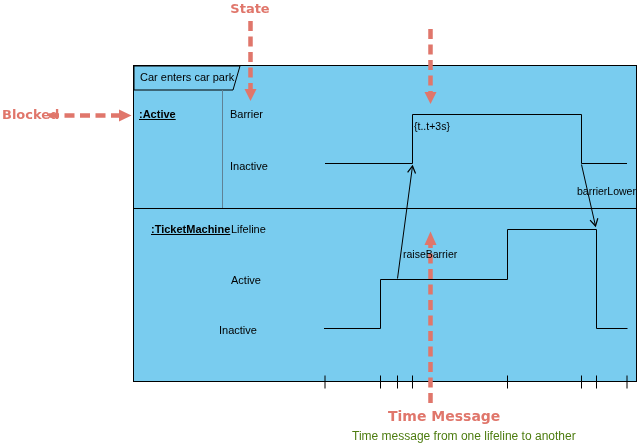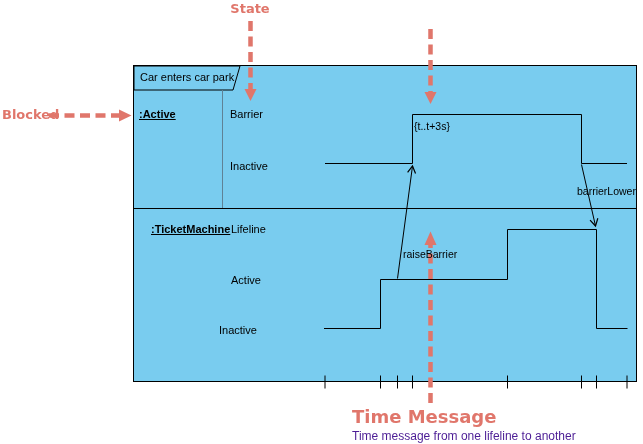--- a/index.html
+++ b/index.html
@@ -5,22 +5,22 @@
   html,body{margin:0;padding:0;background:#fff;}
   .canvas{position:relative;width:643px;height:444px;background:#fff;overflow:hidden;
           font-family:"Liberation Sans",sans-serif;}
   .canvas svg{position:absolute;left:0;top:0;}
   .txt{position:absolute;color:#000;font-size:11px;line-height:13px;white-space:nowrap;}
   .lifeline-name{font-weight:bold;text-decoration:underline;}
   .small{font-size:10.5px;line-height:12px;}
   .annot{position:absolute;color:#e0766b;font-weight:bold;font-size:13px;line-height:15px;
          font-family:"DejaVu Sans","Liberation Sans",sans-serif;white-space:nowrap;}
   .annot.center{transform:translateX(-50%);}
-  .tm-title{font-size:18px;}
-  .subtitle{position:absolute;color:#4c1d95;font-size:12px;line-height:14px;
+  .tm-title{font-size:14px;margin-left:36px;}
+  .subtitle{position:absolute;color:#4d7c0f;font-size:12px;line-height:14px;
             font-family:"Liberation Sans",sans-serif;white-space:nowrap;font-weight:normal;}
   .clipbox{position:absolute;overflow:hidden;}
 </style>
 </head>
 <body>
 
 <div class="canvas">
 
   <svg width="643" height="444" viewBox="0 0 643 444">
     <defs>

